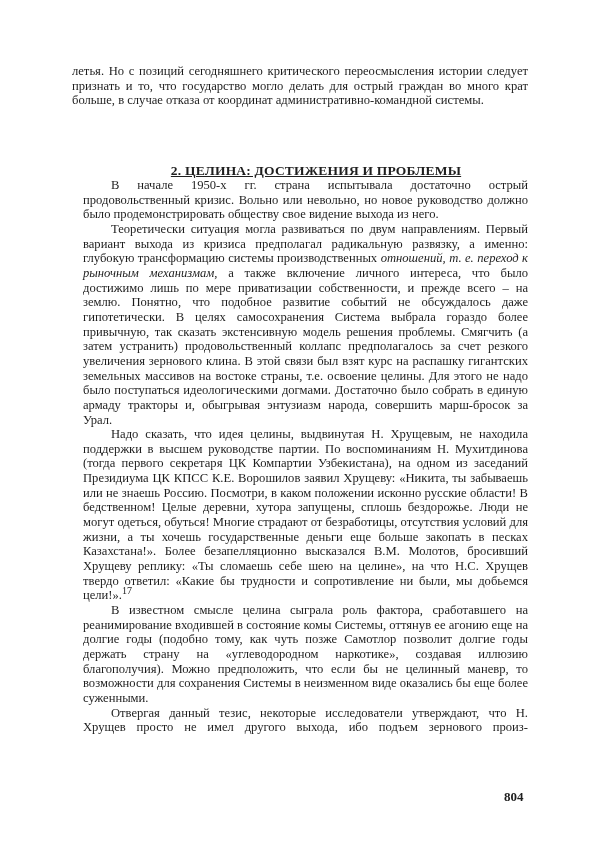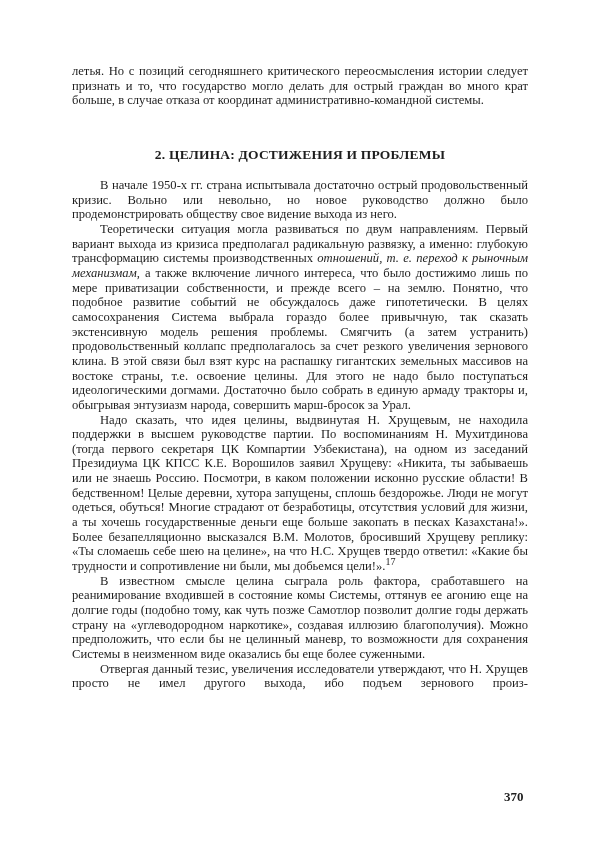--- a/index.html
+++ b/index.html
@@ -3,24 +3,24 @@
 <meta charset="utf-8">
 <style>
   html, body { margin: 0; padding: 0; }
   body {
     width: 600px; height: 850px; background: #ffffff; position: relative; overflow: hidden;
     font-family: "Liberation Serif", "DejaVu Serif", serif; color: #1e1e1e;
   }
   .page { position: absolute; left: 72px; top: 64px; width: 456px; }
   .txt { font-size: 12.6px; line-height: 14.65px; text-align: justify; margin: 0; }
   .txt.last { text-align-last: left; }
-  .ind { text-indent: 28px; }
+  .ind { text-indent: 28px; margin-left: 11px; }
   .heading {
     font-size: 13.5px; font-weight: bold; text-align: center; letter-spacing: 0.2px;
-    margin: 0; position: absolute; left: 0; width: 456px; top: 83px; line-height: 16px;
+    margin: 16px; position: absolute; left: 0; width: 456px; top: 83px; line-height: 16px; text-decoration: underline;
   }
   .body-block { position: absolute; left: 0; top: 114px; width: 456px; }
   .it { font-style: italic; }
   sup { font-size: 10px; line-height: 0; vertical-align: 5px; }
   .pagenum {
     position: absolute; left: 504px; top: 789px; font-size: 13px; font-weight: bold;
     font-family: "Liberation Serif", serif;
   }
 </style>
 </head>
@@ -29,17 +29,17 @@
 <div class="page">
   <p class="txt last">летья. Но с позиций сегодняшнего критического переосмысления истории следует признать и то, что государство могло делать для острый граждан во много крат больше, в случае отказа от координат административно-командной системы.</p>
 
   <h2 class="heading">2. ЦЕЛИНА: ДОСТИЖЕНИЯ И ПРОБЛЕМЫ</h2>
 
   <div class="body-block">
     <p class="txt ind">В начале 1950-х гг. страна испытывала достаточно острый продовольственный кризис. Вольно или невольно, но новое руководство должно было продемонстрировать обществу свое видение выхода из него.</p>
     <p class="txt ind"><span>Теоретически ситуация могла развиваться по двум направлениям. Первый вариант выхода из кризиса предполагал радикальную развязку, а именно: глубокую трансформацию системы производственных </span><span class="it">отношений, т. е. переход к рыночным механизмам</span><span>, а также включение личного интереса, что было достижимо лишь по мере приватизации собственности, и прежде всего – на землю. Понятно, что подобное развитие событий не обсуждалось даже гипотетически. В целях самосохранения Система выбрала гораздо более привычную, так сказать экстенсивную модель решения проблемы. Смягчить (а затем устранить) продовольственный коллапс предполагалось за счет резкого увеличения зернового клина. В этой связи был взят курс на распашку гигантских земельных массивов на востоке страны, т.е. освоение целины. Для этого не надо было поступаться идеологическими догмами. Достаточно было собрать в единую армаду тракторы и, обыгрывая энтузиазм народа, совершить марш-бросок за Урал.</span></p>
     <p class="txt ind"><span>Надо сказать, что идея целины, выдвинутая Н. Хрущевым, не находила поддержки в высшем руководстве партии. По воспоминаниям Н. Мухитдинова (тогда первого секретаря ЦК Компартии Узбекистана), на одном из заседаний Президиума ЦК КПСС К.Е. Ворошилов заявил Хрущеву: «Никита, ты забываешь или не знаешь Россию. Посмотри, в каком положении исконно русские области! В бедственном! Целые деревни, хутора запущены, сплошь бездорожье. Люди не могут одеться, обуться! Многие страдают от безработицы, отсутствия условий для жизни, а ты хочешь государственные деньги еще больше закопать в песках Казахстана!». Более безапелляционно высказался В.М. Молотов, бросивший Хрущеву реплику: «Ты сломаешь себе шею на целине», на что Н.С. Хрущев твердо ответил: «Какие бы трудности и сопротивление ни были, мы добьемся цели!».</span><sup>17</sup></p>
     <p class="txt ind">В известном смысле целина сыграла роль фактора, сработавшего на реанимирование входившей в состояние комы Системы, оттянув ее агонию еще на долгие годы (подобно тому, как чуть позже Самотлор позволит долгие годы держать страну на «углеводородном наркотике», создавая иллюзию благополучия). Можно предположить, что если бы не целинный маневр, то возможности для сохранения Системы в неизменном виде оказались бы еще более суженными.</p>
-    <p class="txt ind" style="text-align-last: justify;">Отвергая данный тезис, увеличения исследователи утверждают, что Н. Хрущев просто не имел другого выхода, ибо подъем зернового произ-</p>
+    <p class="txt ind" style="text-align-last: justify;">Отвергая данный тезис, некоторые исследователи утверждают, что Н. Хрущев просто не имел другого выхода, ибо подъем зернового произ-</p>
   </div>
 </div>
 
-<div class="pagenum">370</div>
+<div class="pagenum">804</div>
 
 </body></html>

